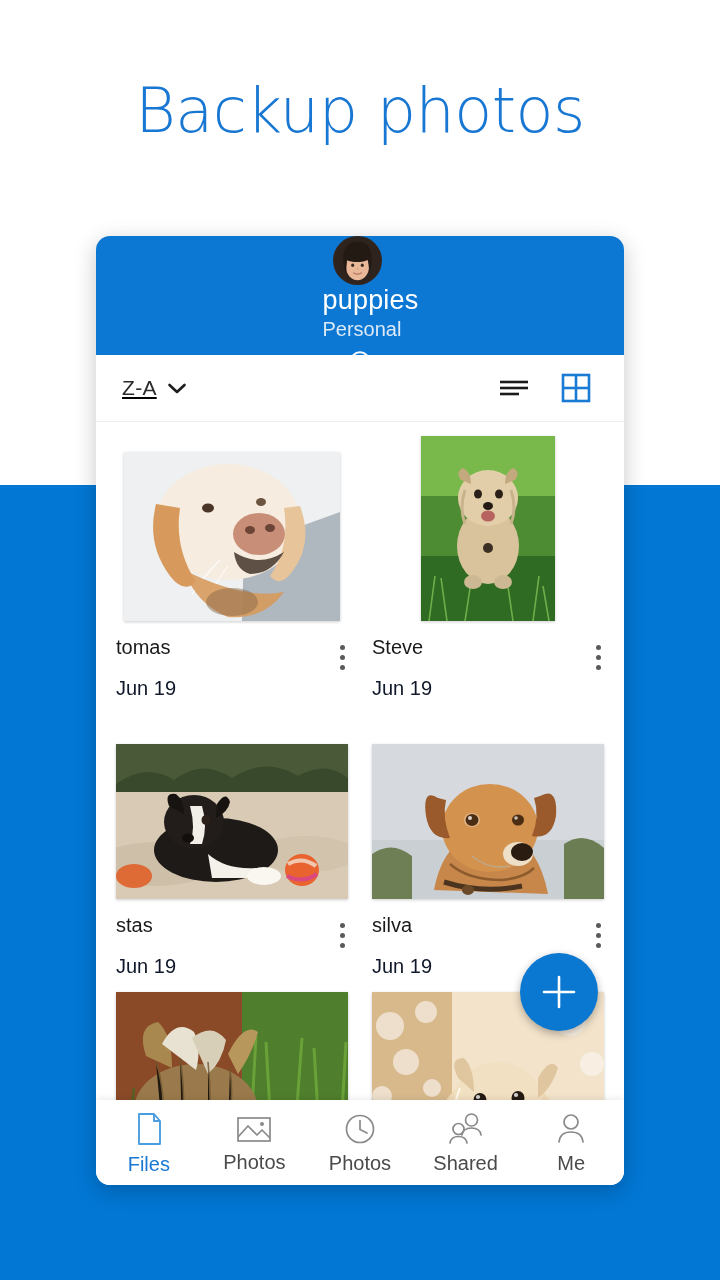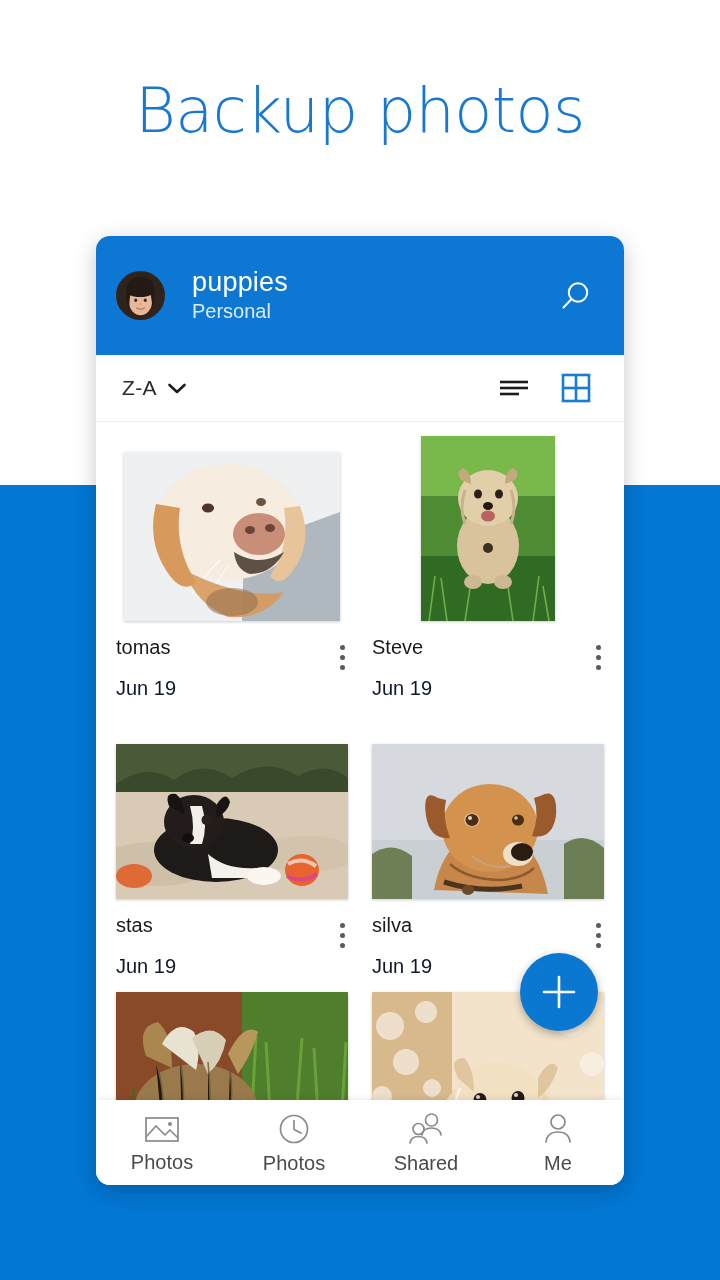--- a/index.html
+++ b/index.html
@@ -37,20 +37,21 @@
     overflow:hidden;
   }
 
   
   .app-header {
     position:relative;
     height:119px;
     background:#0c78d4;
     display:flex; align-items:center;
     padding:0 26px 0 20px;
+    flex-direction:column;
   }
   .avatar {
     width:49px; height:49px; border-radius:50%;
     overflow:hidden; flex:0 0 auto;
     background:#3a2a22;
     position:relative;
     border:1px solid rgba(0,0,0,0.12);
   }
   .avatar svg { display:block; width:100%; height:100%; }
   .header-titles { margin-left:27px; flex:1 1 auto; }
@@ -67,20 +68,21 @@
     display:flex; align-items:center; justify-content:center;
     cursor:pointer;
   }
 
   
   .toolbar {
     height:67px; background:#ffffff;
     display:flex; align-items:center;
     padding:0 26px 0 26px;
     border-bottom:1px solid #ececec;
+    text-decoration:underline;
   }
   .sort-ctl {
     display:flex; align-items:center; gap:10px; cursor:pointer;
   }
   .sort-label { font-size:21px; color:#2b2b2b; letter-spacing:0.3px; }
   .toolbar-spacer { flex:1 1 auto; }
   .view-btn {
     width:44px; height:44px; display:flex; align-items:center; justify-content:center;
     cursor:pointer;
   }
@@ -439,20 +441,27 @@
       <div class="fab">
         <svg width="40" height="40" viewBox="0 0 40 40">
           <line x1="20" y1="5" x2="20" y2="35" stroke="#ffffff" stroke-width="2.6" stroke-linecap="round"></line>
           <line x1="5" y1="20" x2="35" y2="20" stroke="#ffffff" stroke-width="2.6" stroke-linecap="round"></line>
         </svg>
       </div>
     </div>
 
     <div class="bottom-nav">
 
+      <div class="nav-item active">
+        <svg width="34" height="36" viewBox="0 0 34 36">
+          <path d="M7 3 L22 3 L28 10 L28 33 L7 33 Z" fill="none" stroke="#4a9de0" stroke-width="1.9" stroke-linejoin="round"></path>
+          <path d="M22 3 L22 10 L28 10" fill="none" stroke="#4a9de0" stroke-width="1.9" stroke-linejoin="round"></path>
+        </svg>
+        <span class="nav-label">Files</span>
+      </div>
 
       <div class="nav-item">
         <svg width="38" height="32" viewBox="0 0 38 32">
           <rect x="3" y="5" width="32" height="23" fill="none" stroke="#8a8a8a" stroke-width="1.7"></rect>
           <path d="M3 24 L13 13 L22 22 L27 17 L35 25" fill="none" stroke="#8a8a8a" stroke-width="1.7" stroke-linejoin="round"></path>
           <circle cx="27" cy="11" r="2" fill="#8a8a8a"></circle>
         </svg>
         <span class="nav-label">Photos</span>
       </div>
 

